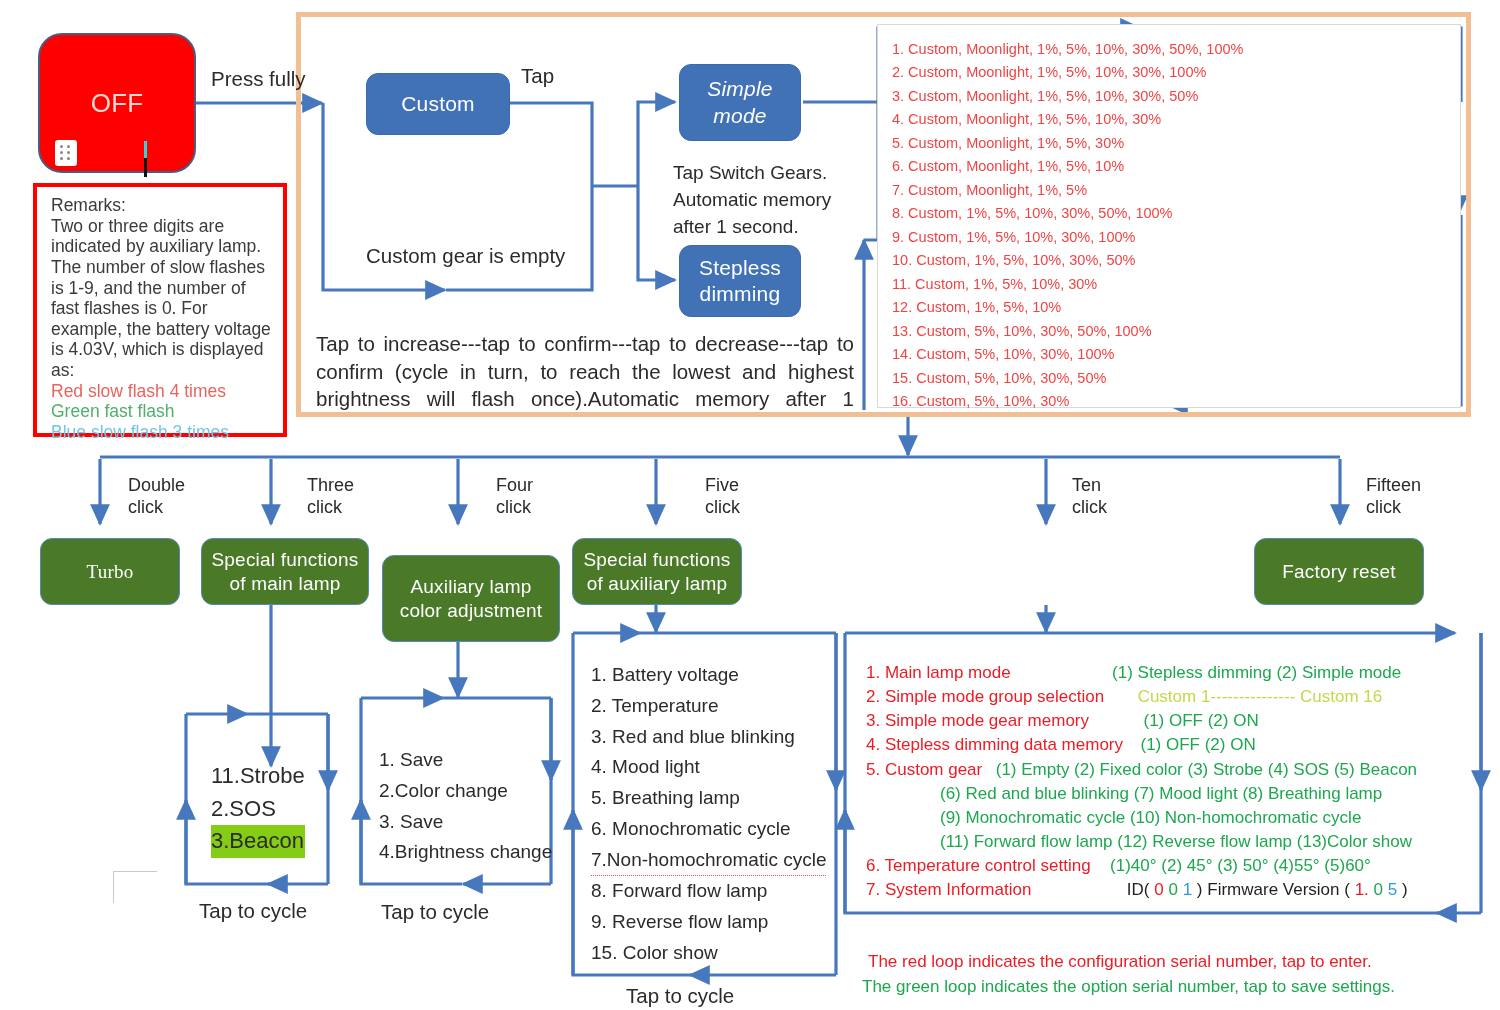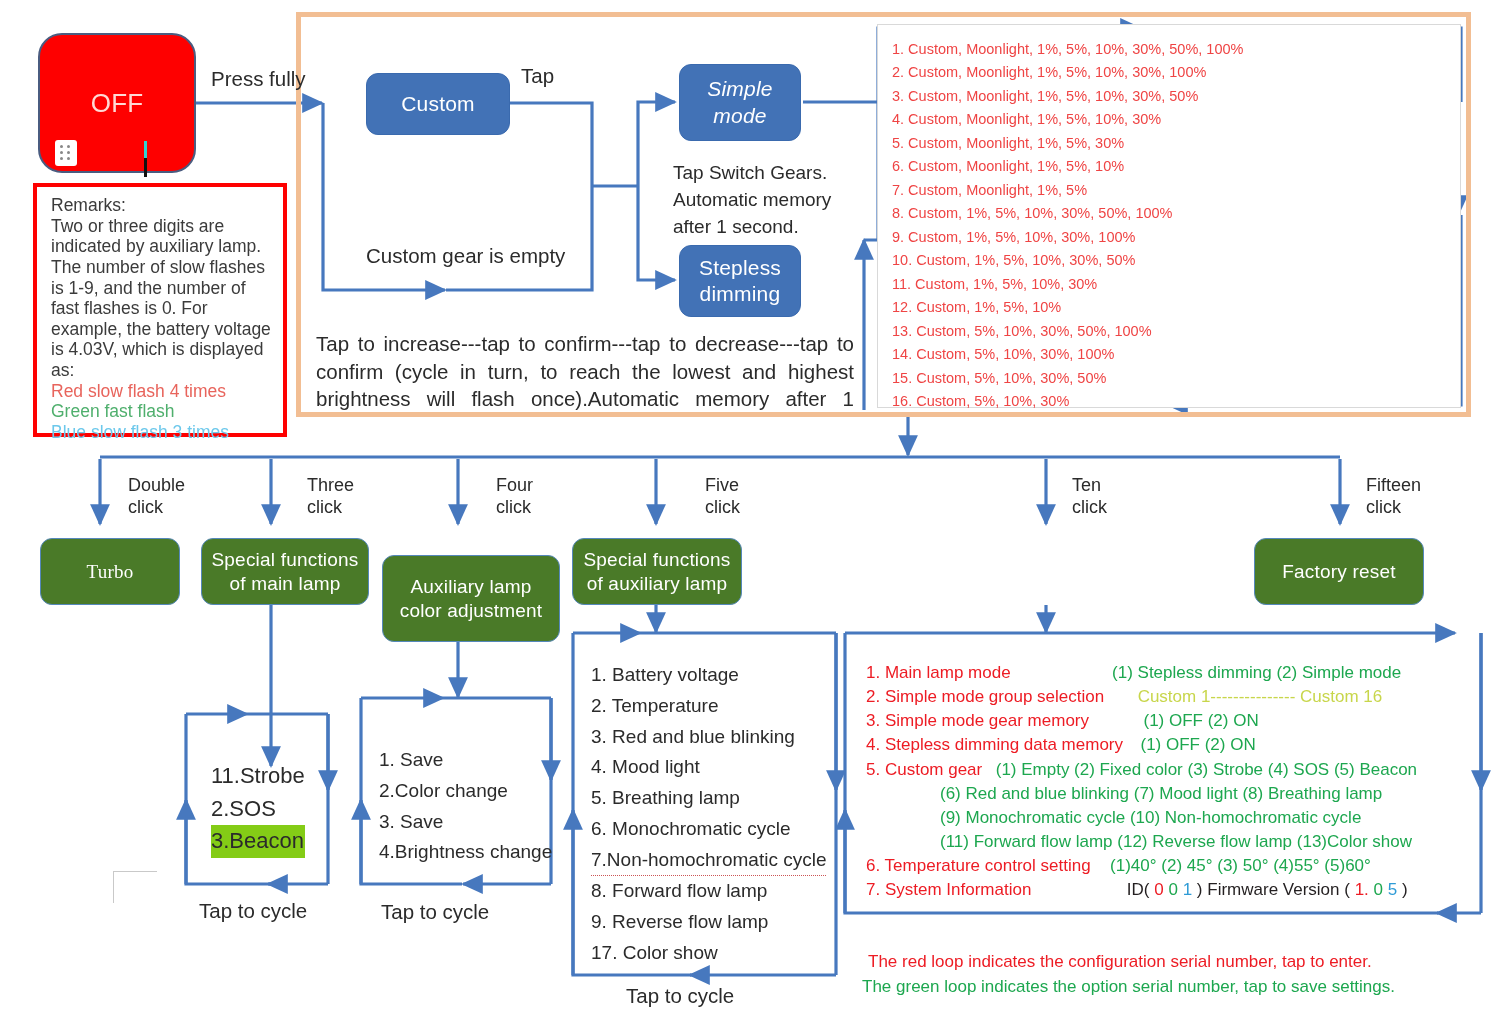--- a/index.html
+++ b/index.html
@@ -385,21 +385,21 @@
   <div class="cyclelist" style="left:591px; top:660px;">
     <div>1. Battery voltage</div>
     <div>2. Temperature</div>
     <div>3. Red and blue blinking</div>
     <div>4. Mood light</div>
     <div>5. Breathing lamp</div>
     <div>6. Monochromatic cycle</div>
     <div class="sq-d" style="display:inline-block;">7.Non-homochromatic cycle</div>
     <div>8. Forward flow lamp</div>
     <div>9. Reverse flow lamp</div>
-    <div>17. Color show</div>
+    <div>15. Color show</div>
   </div>
   <div class="plain lbl-lg" style="left:626px; top:982px;">Tap to cycle</div>
 
   <div class="conf">
     <div class="row">
       <span class="r">1.</span>
       <span class="r">Main lamp mode</span>
       <span style="display:inline-block; width:92px;"></span>
       <span class="g">(1) Stepless dimming   (2) Simple mode</span>
     </div>

